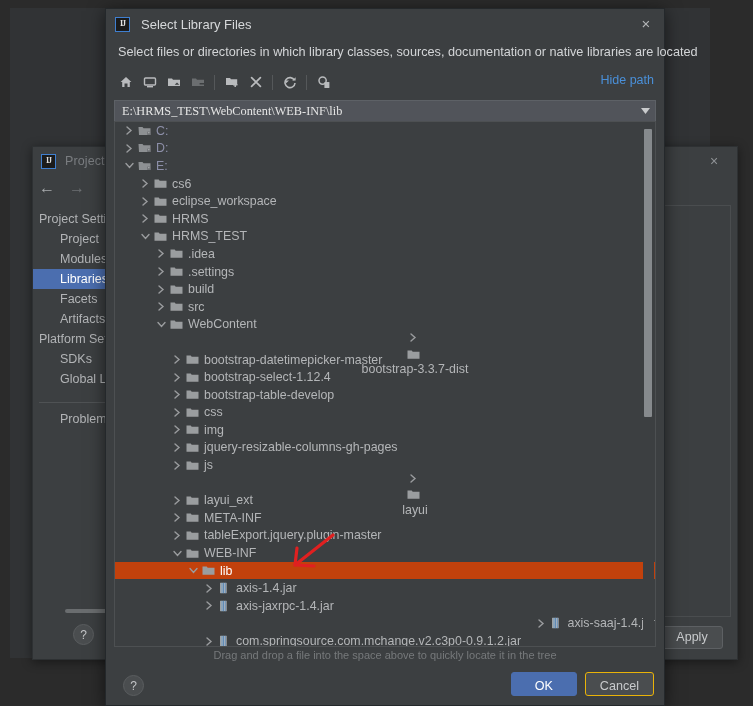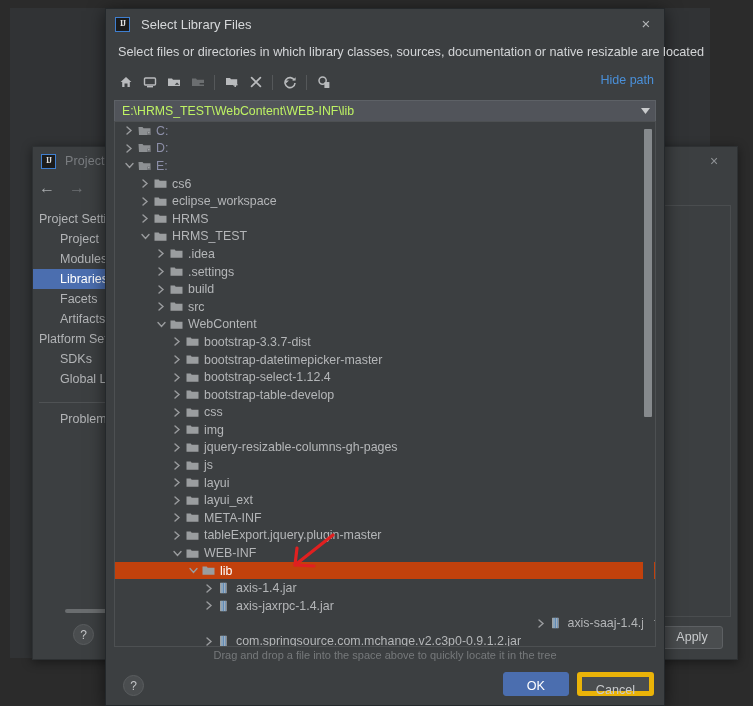--- a/index.html
+++ b/index.html
@@ -134,22 +134,22 @@
     position: absolute; right: 2px; top: 4px;
     font-size: 12.5px; color: #4a90d9;
   }
 
   .path-row {
     margin: 5px 8px 0 8px; height: 22px;
     background: #51545a; border: 1px solid #5d6166;
     display: flex; align-items: center; position: relative;
   }
   .path-text {
-    font-size: 12.3px; color: #bef264; padding-left: 7px;
-    white-space: nowrap; overflow: hidden;
+    font-size: 12.3px; color: #e5e5e5; padding-left: 7px;
+    white-space: nowrap; overflow: hidden; font-family: Liberation Serif, serif;
   }
   .path-drop {
     position: absolute; right: 0; top: 0; width: 19px; height: 20px;
     display: flex; align-items: center; justify-content: center;
   }
 
   
   .tree-wrap {
     position: absolute; left: 8px; top: 112px; right: 8px; bottom: 58px;
     background: #3c3f41; border: 1px solid #4d5052; overflow: hidden;
@@ -186,21 +186,21 @@
   }
   .dlg-buttons {
     position: absolute; right: 10px; bottom: 9px;
     display: flex; gap: 8px; align-items: center;
   }
   .btn {
     min-width: 66px; height: 24px; padding: 2px 14px;
     border-radius: 3px; font-size: 12.6px; line-height: 22px; text-align: center;
   }
   .btn.primary { background: #4b6eaf; border: 1px solid #4b6eaf; color: #ffffff; }
-  .btn.normal  { background: #4a4d4f; border: 5px solid #eab308; color: #c8cacc; }
+  .btn.normal  { background: #4a4d4f; border: 1px solid #eab308; color: #c8cacc; }
   .dlg-help {
     position: absolute; left: 17px; bottom: 9px;
     width: 21px; height: 21px; border-radius: 50%;
     background: #4a4d4f; border: 1px solid #5a5d5f;
     color: #c3c5c7; font-size: 12px; text-align: center; line-height: 20px;
   }
 
   
   .annot { position: absolute; left: 265px; top: 525px; pointer-events: none; }
 </style>
@@ -246,21 +246,21 @@
 
   <div class="dlg">
     <div class="dlg-titlebar">
       <div class="dlg-logo">
         <span>IJ</span>
       </div>
       <div class="dlg-title">Select Library Files</div>
       <div class="dlg-close">×</div>
     </div>
 
-    <div class="dlg-desc">Select files or directories in which library classes, sources, documentation or native resizable are located</div>
+    <div class="dlg-desc">Select files or directories in which library classes, sources, documentation or native libraries are located</div>
 
     <div class="dlg-toolbar">
       <div class="tb-icons" id="tb-icons">
           <div class="tb-btn" title="Home">
             <svg width="14" height="14" viewBox="0 0 14 14">
               <path d="M7 2 1.6 7h1.6v5h2.3V8.6h3V12h2.3V7h1.6z" fill="#b9bbbd"></path>
             </svg>
           </div>
           <div class="tb-btn" title="Desktop">
             <svg width="14" height="14" viewBox="0 0 14 14">
@@ -477,21 +477,21 @@
                 <path d="M1 1.5l3.5 4 3.5-4" fill="none" stroke="#9a9c9e" stroke-width="1.4" stroke-linecap="round"></path>
               </svg>
             </span>
             <span class="ticon">
               <svg width="13" height="11" viewBox="0 0 13 11">
                 <path d="M0.5 1.4h4.2l1 1.3h6.8V9.8h-12z" fill="#9a9d9f"></path>
               </svg>
             </span>
             <span class="tlabel">WebContent</span>
           </div>
-          <div class="trow" style="padding-left: 56px;">
+          <div class="trow" style="padding-left: 56px; flex-direction: column;">
             <span class="twist">
               <svg width="7" height="9" viewBox="0 0 7 9">
                 <path d="M1 1l4 3.5L1 8" fill="none" stroke="#9a9c9e" stroke-width="1.4" stroke-linecap="round"></path>
               </svg>
             </span>
             <span class="ticon">
               <svg width="13" height="11" viewBox="0 0 13 11">
                 <path d="M0.5 1.4h4.2l1 1.3h6.8V9.8h-12z" fill="#9a9d9f"></path>
               </svg>
             </span>
@@ -581,21 +581,21 @@
                 <path d="M1 1l4 3.5L1 8" fill="none" stroke="#9a9c9e" stroke-width="1.4" stroke-linecap="round"></path>
               </svg>
             </span>
             <span class="ticon">
               <svg width="13" height="11" viewBox="0 0 13 11">
                 <path d="M0.5 1.4h4.2l1 1.3h6.8V9.8h-12z" fill="#9a9d9f"></path>
               </svg>
             </span>
             <span class="tlabel">js</span>
           </div>
-          <div class="trow" style="padding-left: 56px;">
+          <div class="trow" style="padding-left: 56px; flex-direction: column;">
             <span class="twist">
               <svg width="7" height="9" viewBox="0 0 7 9">
                 <path d="M1 1l4 3.5L1 8" fill="none" stroke="#9a9c9e" stroke-width="1.4" stroke-linecap="round"></path>
               </svg>
             </span>
             <span class="ticon">
               <svg width="13" height="11" viewBox="0 0 13 11">
                 <path d="M0.5 1.4h4.2l1 1.3h6.8V9.8h-12z" fill="#9a9d9f"></path>
               </svg>
             </span>

